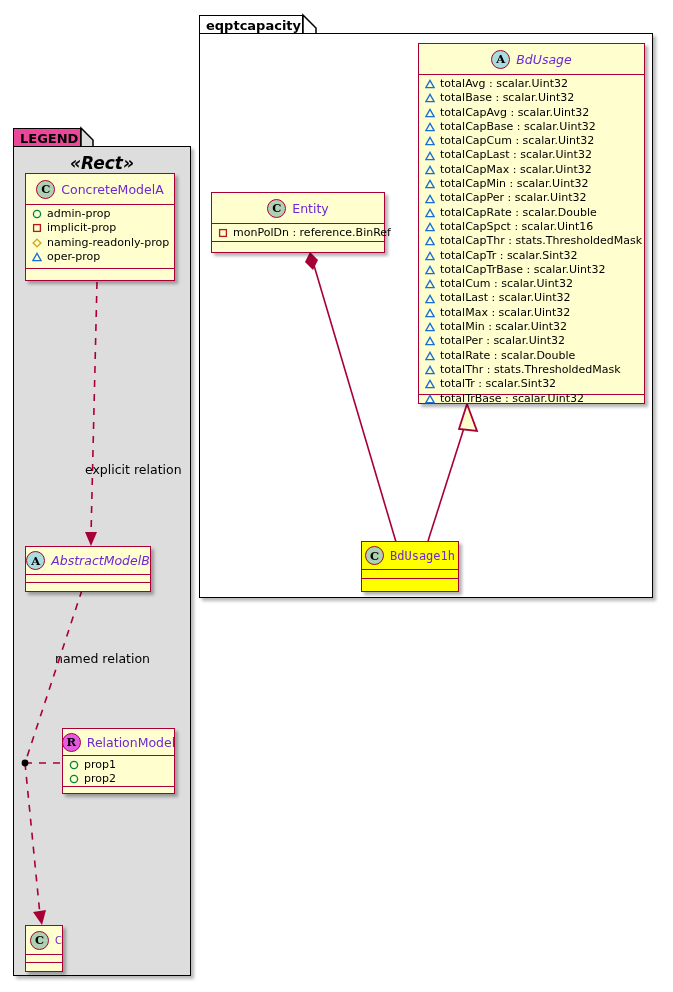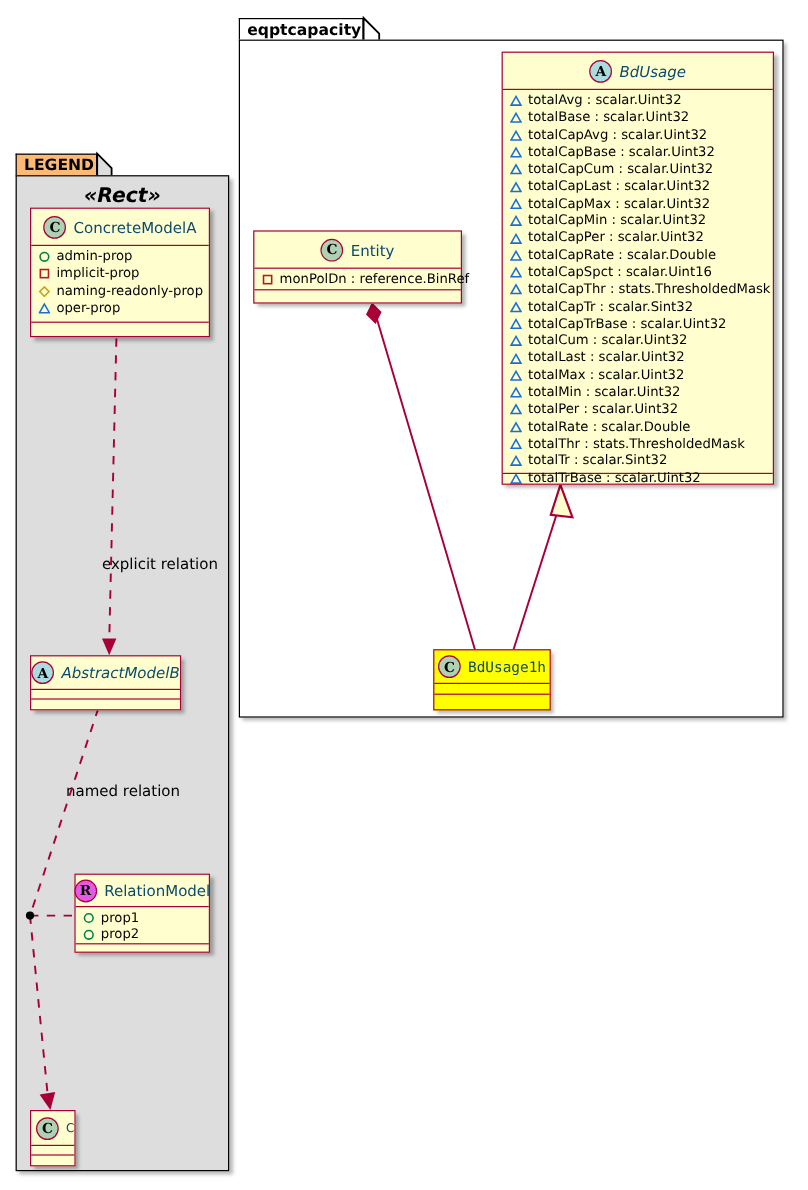--- a/index.html
+++ b/index.html
@@ -47,21 +47,21 @@
     font-weight: bold;
     color: #000000;
     padding: 2px 4px 1px 6px;
     line-height: 15px;
     white-space: nowrap;
   }
   .legend-frame {
     background: #dddddd;
   }
   .legend-tab {
-    background: #fdba74;
+    background: #ec4899;
   }
 
   
   .cls {
     position: absolute;
     box-sizing: border-box;
     border: 1.2px solid #A80036;
     background: #FEFECE;
     box-shadow: 3px 3px 3px rgba(0,0,0,0.3);
   }
@@ -70,21 +70,21 @@
     border-bottom: 1.2px solid #A80036;
     display: flex;
     align-items: center;
     justify-content: center;
     gap: 6px;
     padding: 4px 8px;
     white-space: nowrap;
   }
   .cls-name {
     font-size: 12.5px;
-    color: #0c4a6e;
+    color: #6d28d9;
   }
   .cls-name.italic { font-style: italic; }
   .cls-body {
     box-sizing: border-box;
     border-bottom: 1.2px solid #A80036;
     padding: 2px 5px 2px 6px;
   }
   .cls-foot {
     box-sizing: border-box;
     height: 9px;

